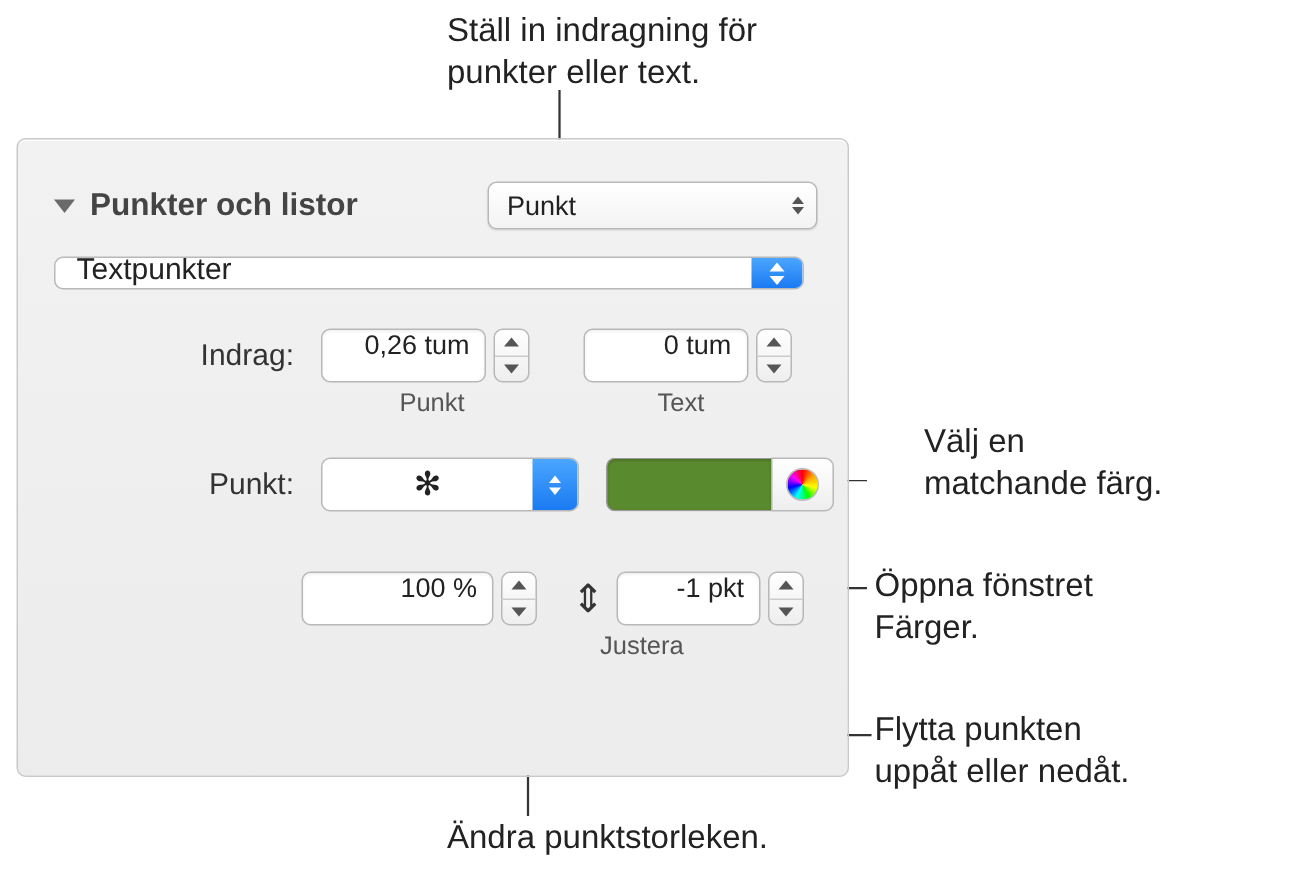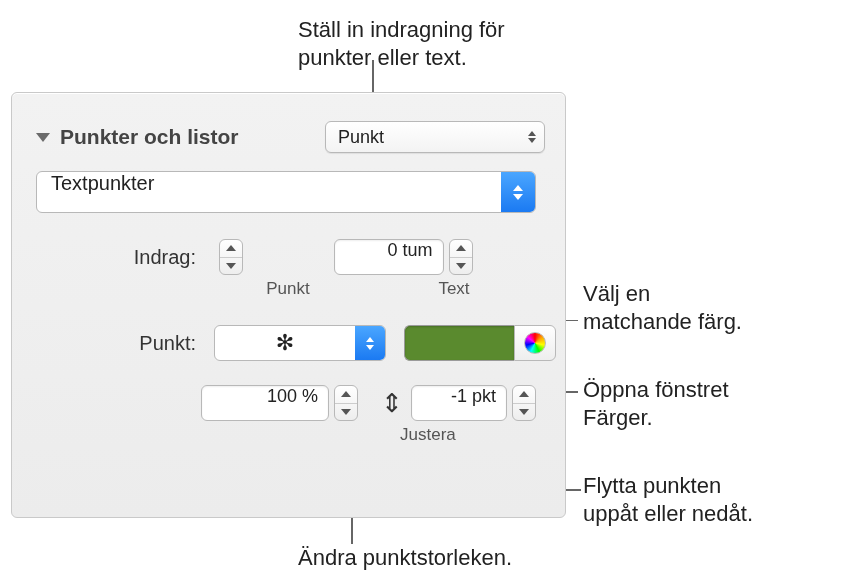--- a/index.html
+++ b/index.html
@@ -84,23 +84,23 @@
     }
     .dd-caret .c-up {
       width: 0;height:0;border-left:4px solid transparent;border-right:4px solid transparent;border-bottom:5px solid #555;
     }
     .dd-caret .c-dn {
       width: 0;height:0;border-left:4px solid transparent;border-right:4px solid transparent;border-top:5px solid #555;
     }
 
     .style-dropdown {
       display: flex;
-      align-items: flex-start;
+      align-items: flex-end;
       width: 500px;
-      height: 42px;
+      height: 22px;
       background: #fff;
       border: 1px solid #b8b8b8;
       border-radius: 6px;
       overflow: hidden;
       margin-bottom: 26px;
     }
     .style-dropdown .dd-label {
       flex: 1;
       padding: 0 14px;
       font-size: 20px;
@@ -180,21 +180,21 @@
       grid-template-columns: 160px 148px 148px;
       gap: 18px;
       margin-bottom: 26px;
     }
 
     .row-punkt {
       display: grid;
       grid-template-columns: 160px 172px 1fr;
       align-items: center;
       gap: 18px;
-      margin-bottom: 24px;
+      margin-bottom: 40px;
     }
 
     .punkt-symbol-dd {
       display: flex;
       align-items: center;
       height: 36px;
       border: 1px solid #b8b8b8;
       border-radius: 6px;
       background: #fff;
       overflow: hidden;
@@ -253,31 +253,31 @@
     .vert-arrows {
       font-size: 26px;
       color: #333;
       text-align:center;
       line-height: 1;
     }
   </style>
 </head>
 <body>
 
-<div class="callout" style="left:298px; top:16px;">Ställ in indragning för
+<div class="callout" style="left:298px; top:6px;">Ställ in indragning för
 punkter eller text.</div>
 
 <svg class="leader" style="left:190px; top:60px; width:360px; height:180px;">
   <line x1="183" y1="0" x2="183" y2="170"></line>
   <line x1="0" y1="170" x2="352" y2="170"></line>
   <line x1="0" y1="170" x2="0" y2="180"></line>
   <line x1="352" y1="170" x2="352" y2="180"></line>
 </svg>
 
-<div class="callout" style="left:583px; top:280px;">Välj en
+<div class="callout" style="left:616px; top:280px;">Välj en
 matchande färg.</div>
 <svg class="leader" style="left:458px; top:320px; width:126px; height:40px;">
   <line x1="0" y1="0" x2="0" y2="34"></line>
   <line x1="0" y1="0" x2="120" y2="0"></line>
 </svg>
 
 <div class="callout" style="left:583px; top:376px;">Öppna fönstret
 Färger.</div>
 <svg class="leader" style="left:520px; top:374px; width:62px; height:22px;">
   <line x1="0" y1="0" x2="0" y2="18"></line>
@@ -315,20 +315,21 @@
     <span class="dd-button">
         <span class="c-up"></span>
         <span class="c-dn"></span>
       </span>
   </div>
 
   <div class="row-indrag">
     <div class="field-label">Indrag:</div>
 
     <div class="stepper-field">
+      <div class="num-input">0,26 tum</div>
       <div class="stepper-btns">
         <div class="step-up">
             <div class="tri-up"></div>
           </div>
         <div class="step-dn">
             <div class="tri-dn"></div>
           </div>
       </div>
     </div>
 

